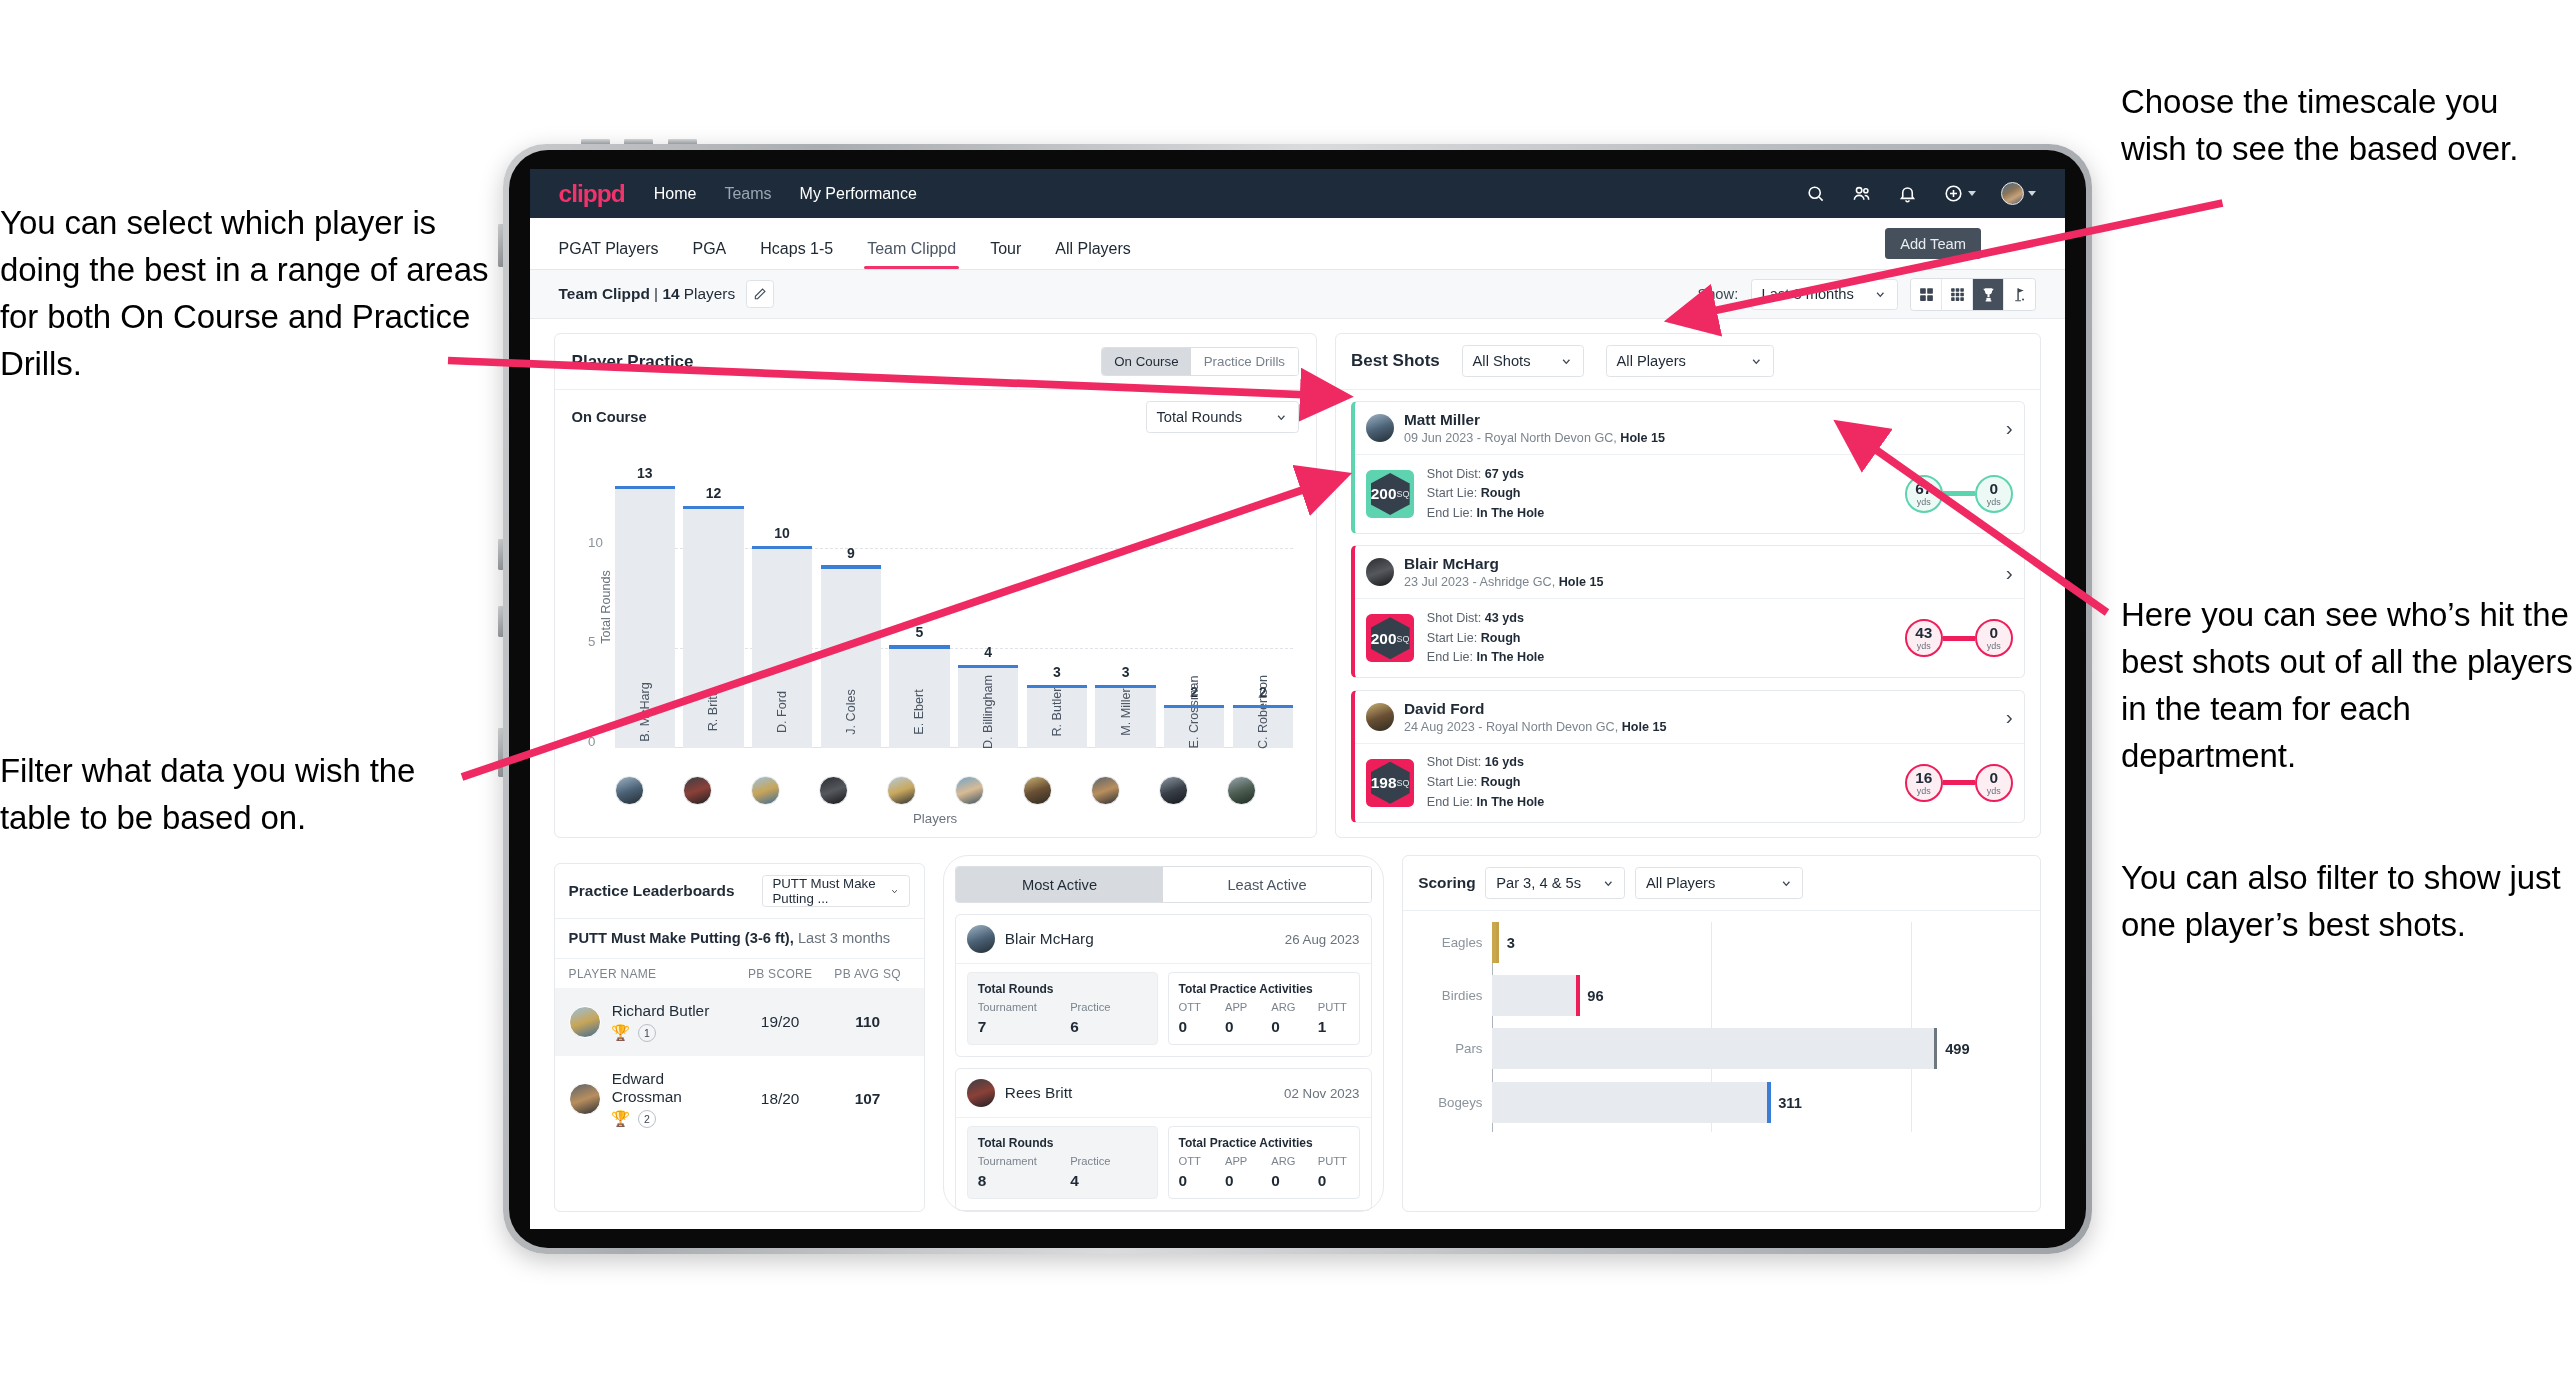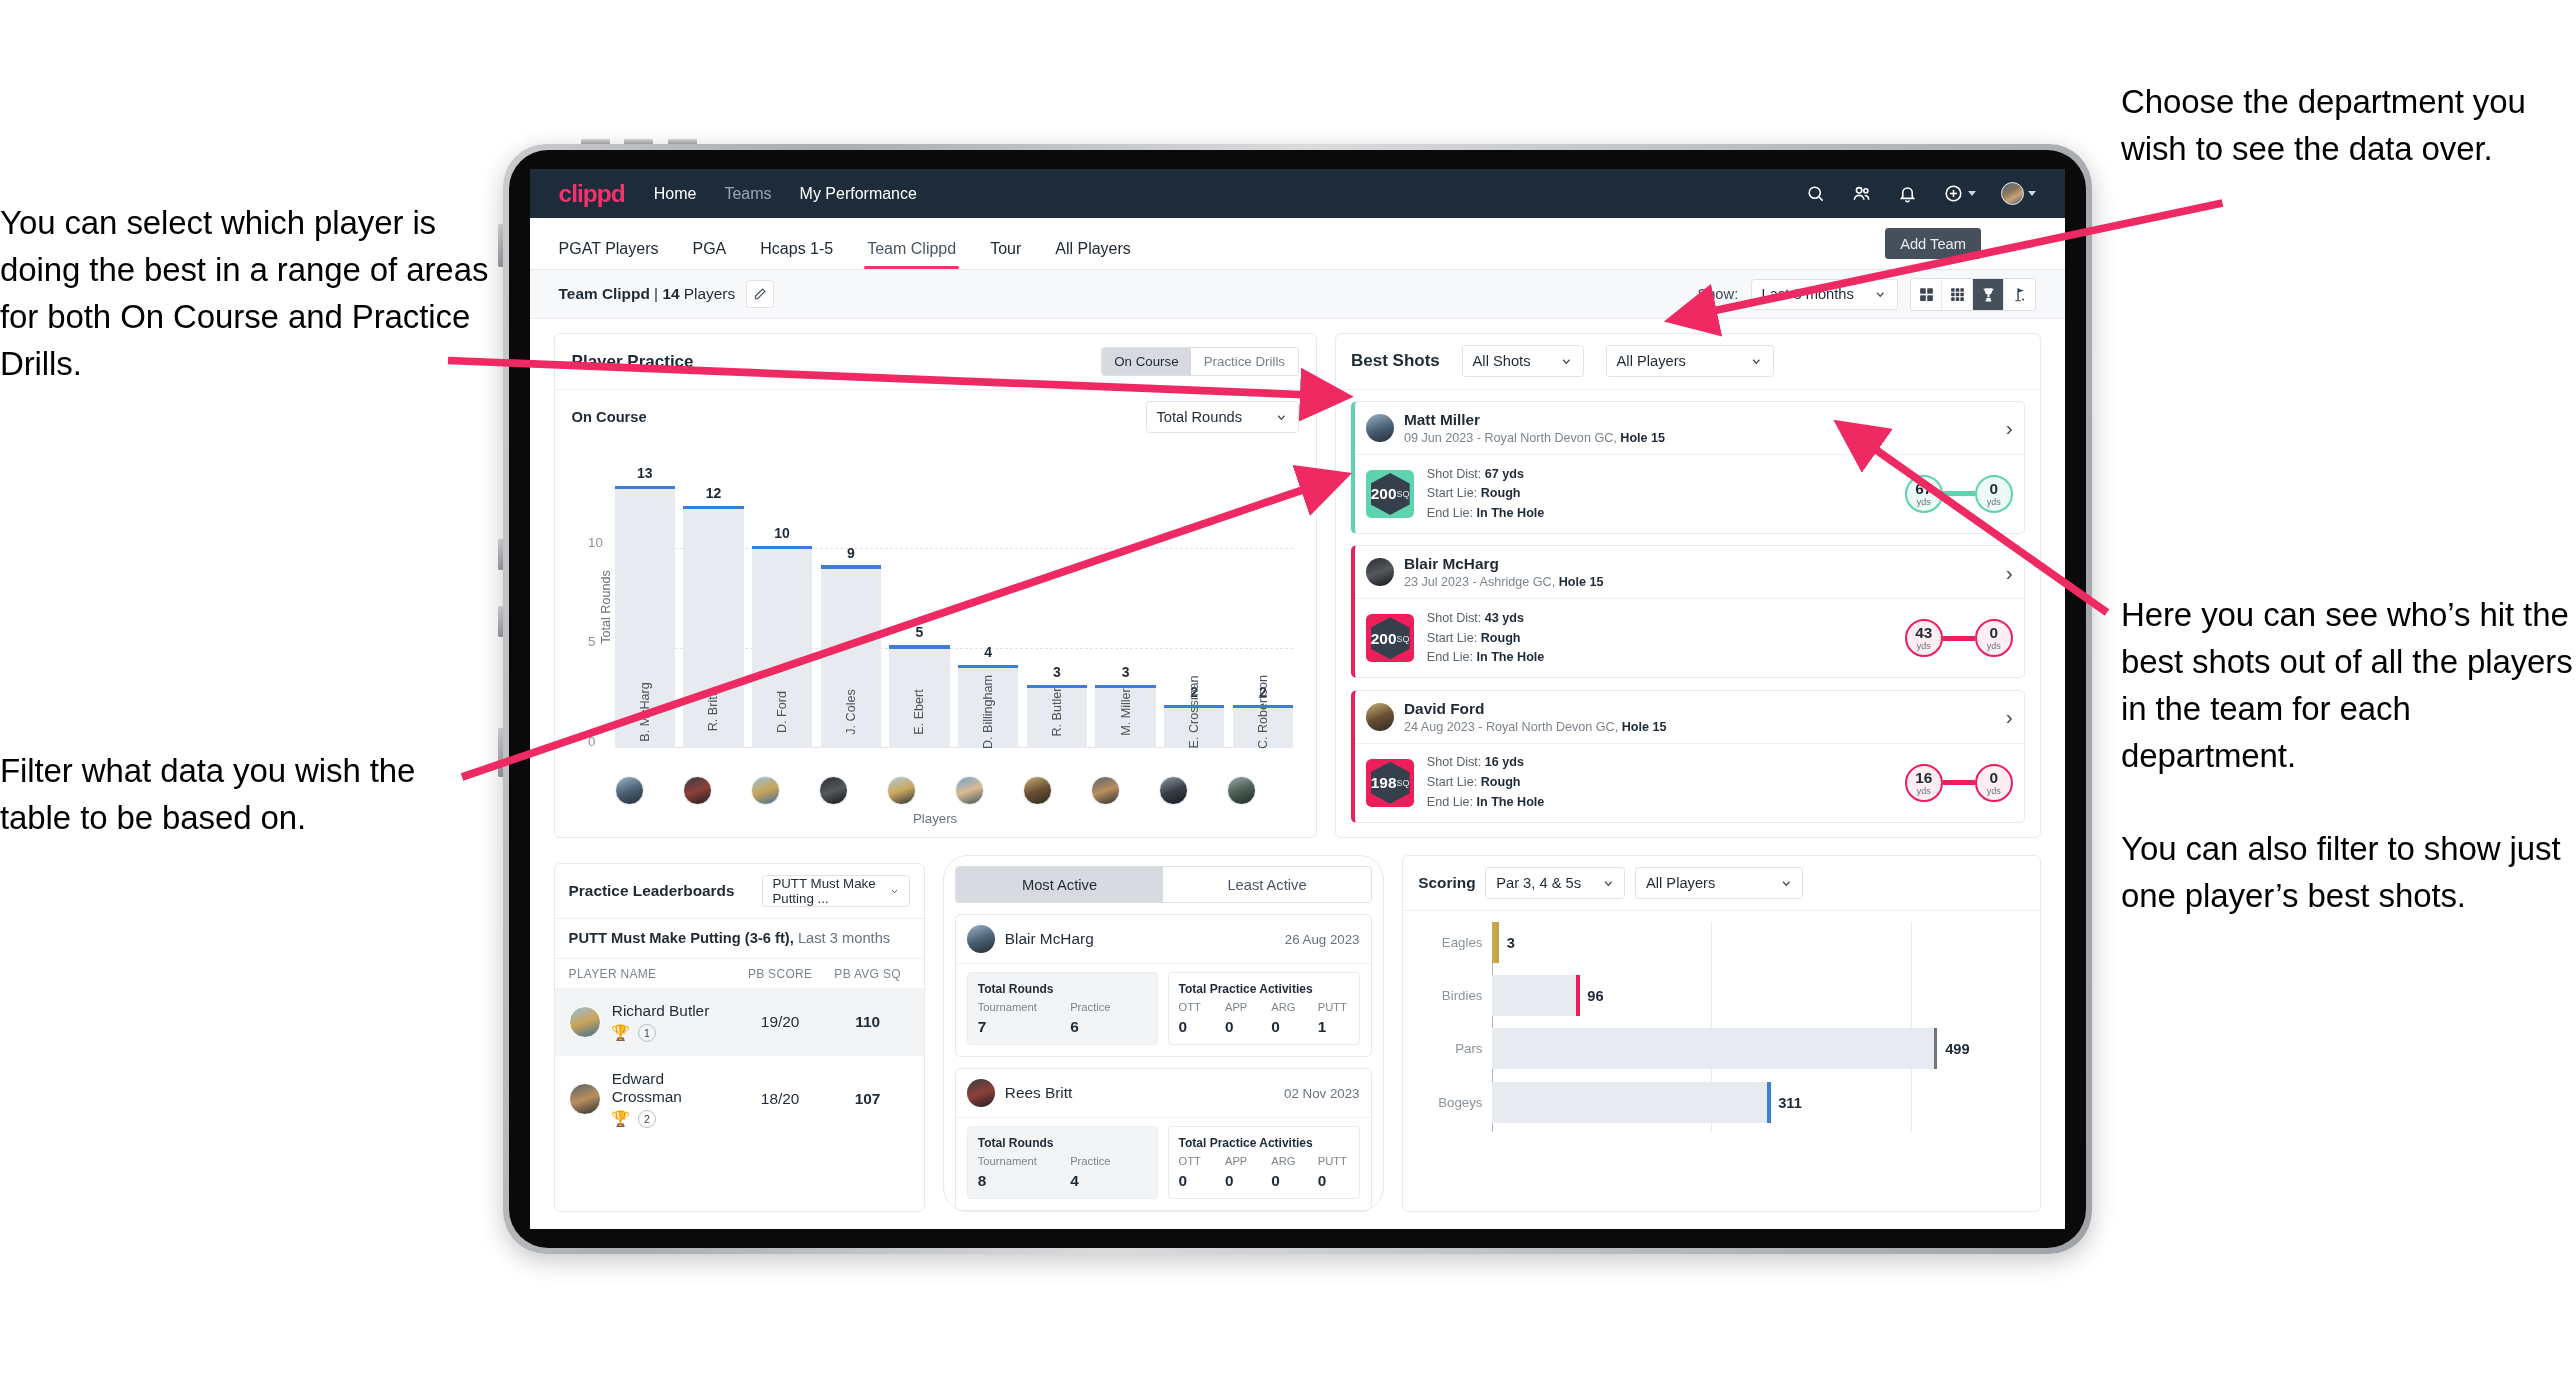--- a/index.html
+++ b/index.html
@@ -18,21 +18,21 @@
     font-family: "Liberation Sans", sans-serif;
     font-size: 33px;
     line-height: 1.42;
     color: #000;
     letter-spacing: -0.1px;
   }
   #annot-left-top  { left: 0px;    top: 200px;  width: 490px; }
   #annot-left-bot  { left: 0px;    top: 748px; width: 483px; }
   #annot-right-top { left: 2121px; top: 79px;  width: 448px; }
   #annot-right-mid { left: 2121px; top: 592px;  width: 455px; }
-  #annot-right-bot { left: 2121px; top: 826px; width: 455px; }
+  #annot-right-bot { left: 2121px; top: 855px; width: 455px; }
 
   .arrow-svg { position: absolute; left: 0; top: 0; width: 2576px; height: 1386px; pointer-events: none; z-index: 40; }
 
   
   #tablet {
     position: absolute;
     left: 503px; top: 144px;
     width: 1589px; height: 1110px;
     background: linear-gradient(100deg,#c9cbcd 0%,#a9acb0 18%,#d9dbdd 45%,#b5b8bc 75%,#9fa2a6 100%);
     border-radius: 43px;
@@ -208,21 +208,21 @@
   .sbarwrap { flex:1; position:relative; height: 100%; display:flex; align-items:center; }
   .sbar { background:#e7eaee; height: 100%; position:relative; }
   .sbar .cap { position:absolute; right:-2.1px; top:0; bottom:0; width: 3.5px; }
   .sval { font-size: 14.7px; font-weight:700; color:#1f2a36; margin-left: 9.8px; }
 </style>
 </head>
 <body>
 
 <div class="annot" id="annot-left-top">You can select which player is doing the best in a range of areas for both On Course and Practice Drills.</div>
 <div class="annot" id="annot-left-bot">Filter what data you wish the table to be based on.</div>
-<div class="annot" id="annot-right-top">Choose the department you wish to see the data over.</div>
+<div class="annot" id="annot-right-top">Choose the timescale you wish to see the based over.</div>
 <div class="annot" id="annot-right-mid">Here you can see who’s hit the best shots out of all the players in the team for each department.</div>
 <div class="annot" id="annot-right-bot">You can also filter to show just one player’s best shots.</div>
 
 <svg class="arrow-svg" viewBox="0 0 3680 1980" width="2576" height="1386">
   <defs>
     <marker id="ah" markerWidth="7" markerHeight="7" refX="3" refY="3.5" orient="auto">
       <polygon points="0 0, 7 3.5, 0 7" fill="#ef2a63"></polygon>
     </marker>
   </defs>
   <path d="M640,515 L1890,565" stroke="#ef2a63" stroke-width="11" fill="none" marker-end="url(#ah)"></path>

